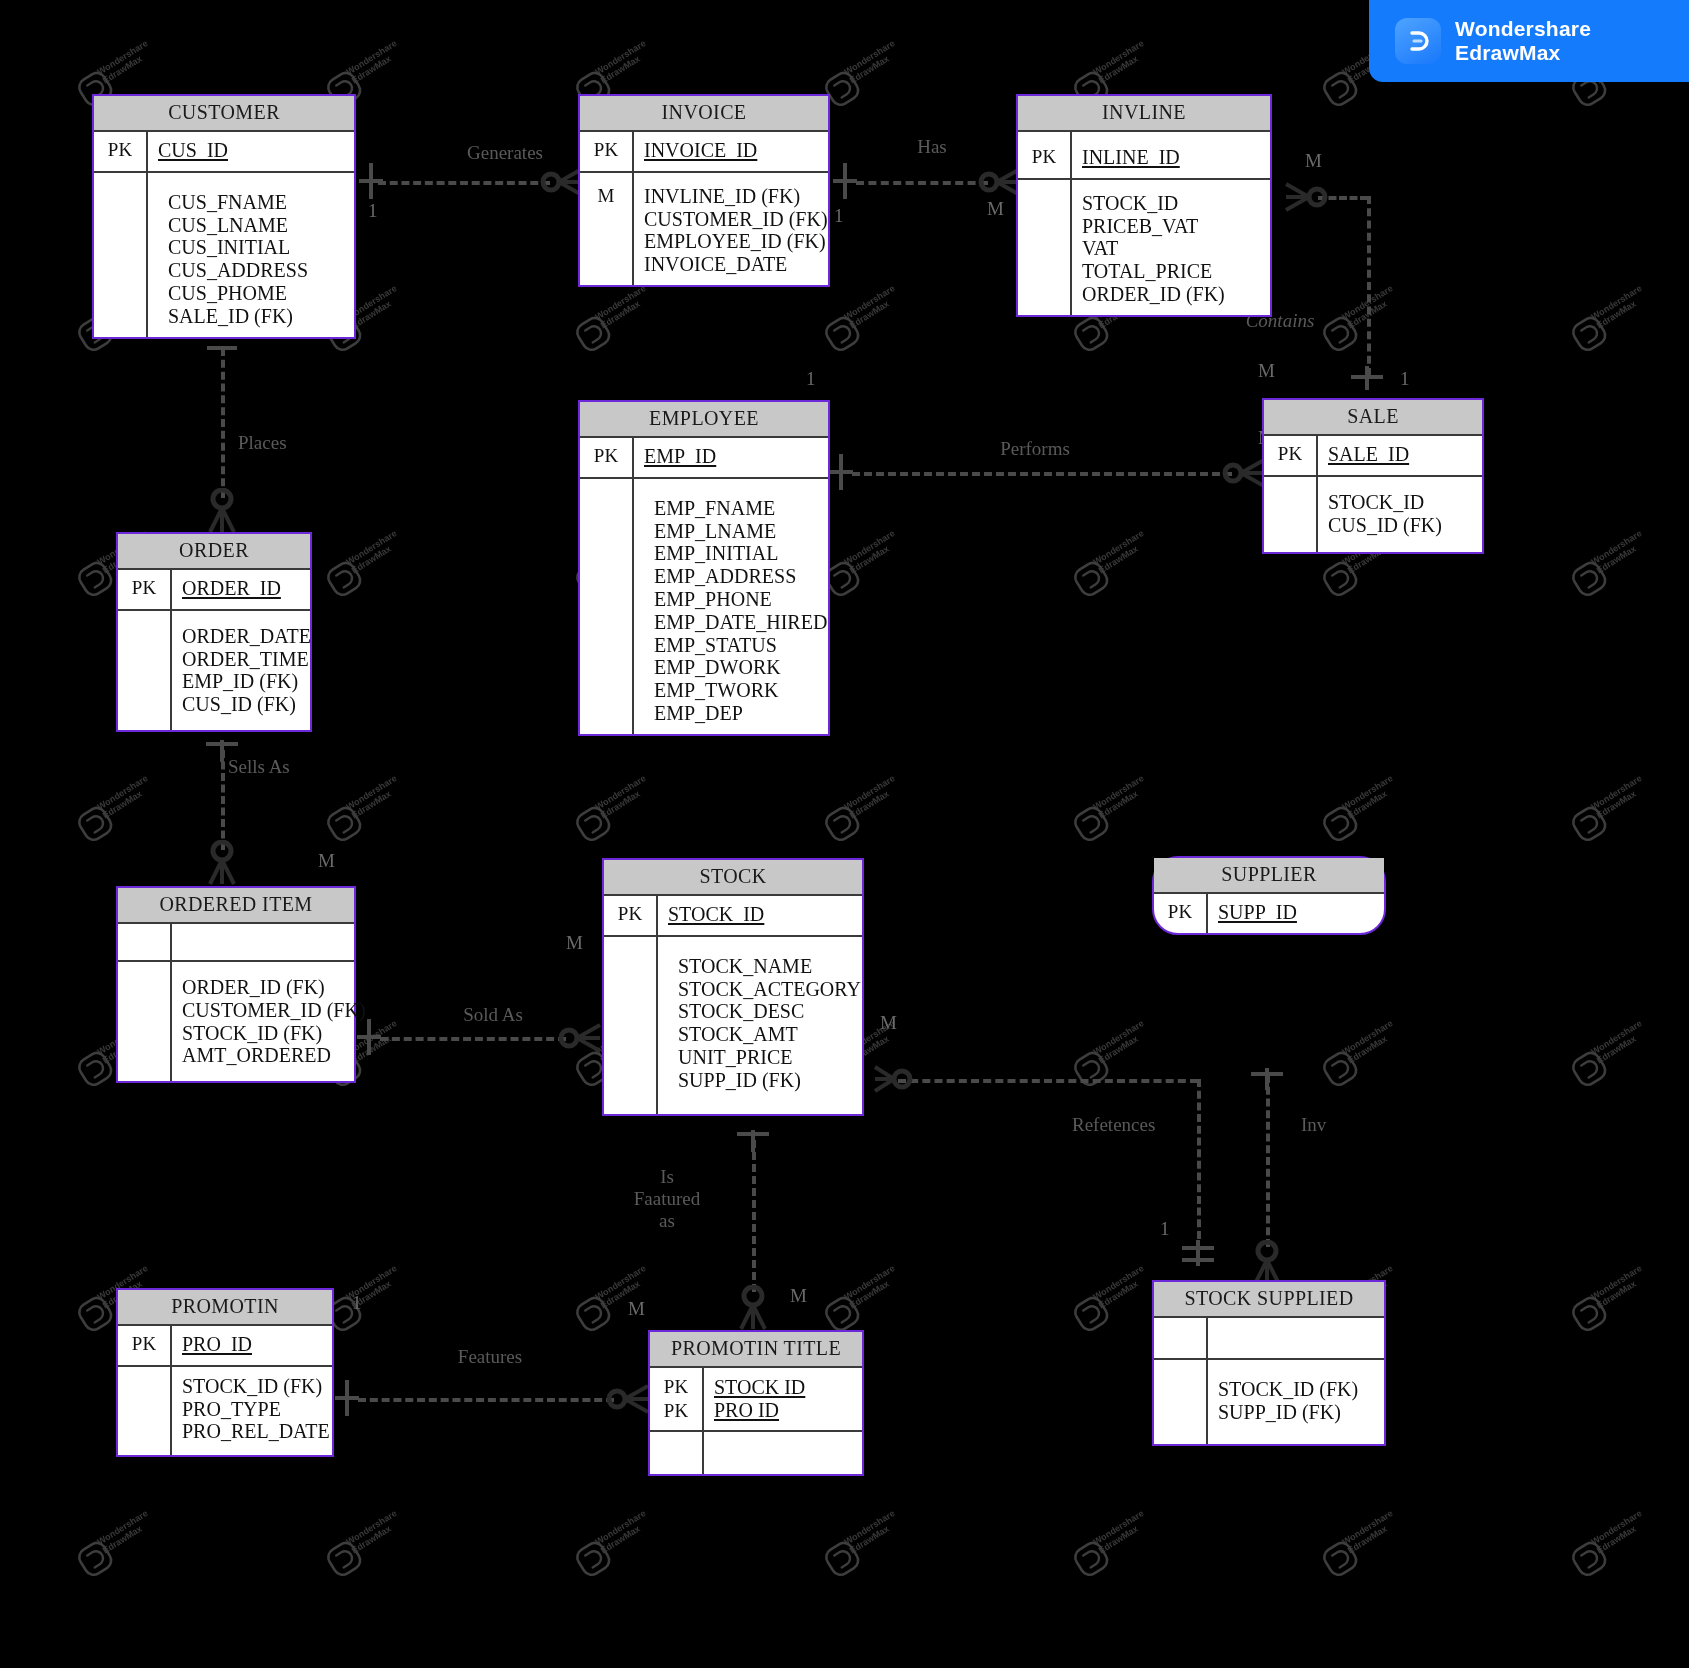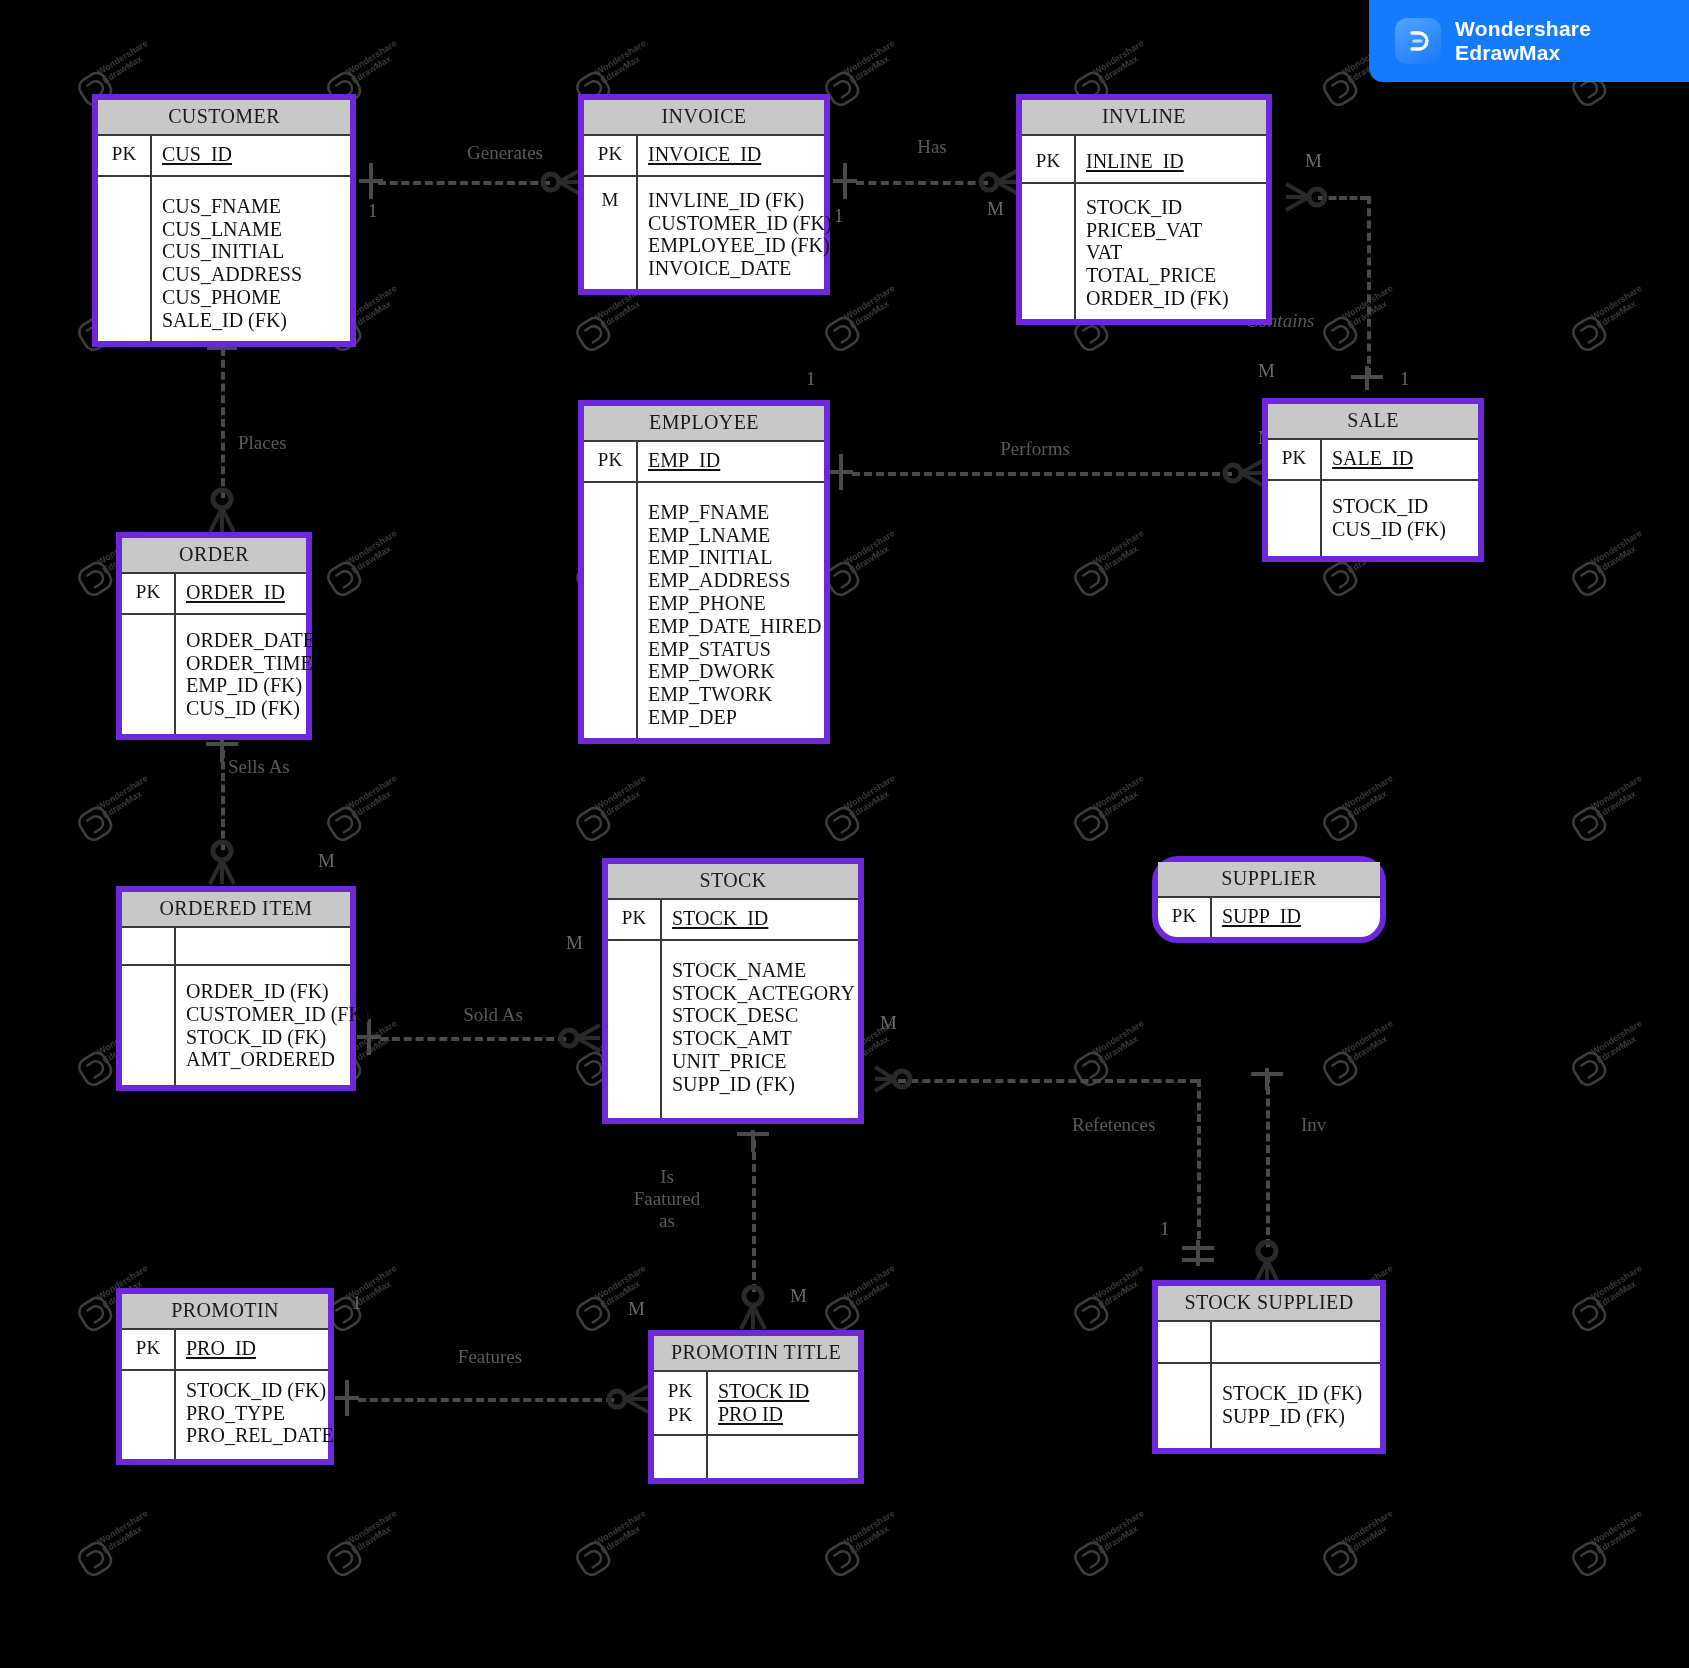--- a/index.html
+++ b/index.html
@@ -22,21 +22,21 @@
     display:flex;align-items:center;justify-content:center;flex:none;
   }
   .brand-text{
     color:#fff;font-family:"Liberation Sans",sans-serif;
     font-size:21px;font-weight:bold;line-height:1.16;letter-spacing:.2px;
   }
 
   
   .entity{
     position:absolute;box-sizing:border-box;
-    border:6px solid #6d28d9;background:#fff;
+    border:2px solid #6d28d9;background:#fff;
   }
   .ent-title{
     background:#c8c8c8;border-bottom:2px solid #3a3a3a;
     text-align:center;font-size:20px;color:#1a1a1a;
     padding:5px 0 6px;letter-spacing:.4px;
   }
   .ent-body{display:flex;flex-direction:column;}
   .ent-sec{display:flex;}
   .ent-sec + .ent-sec{border-top:2px solid #3a3a3a;}
   .key-col{
@@ -45,21 +45,21 @@
     text-align:center;font-size:19px;color:#111;
     display:flex;flex-direction:column;gap:2px;align-items:center;
     justify-content:flex-start;
   }
   .attr-col{
     flex:1;box-sizing:border-box;padding:7px 0 9px 10px;
     font-size:20px;color:#111;line-height:1.14;
   }
   .attr-col div{white-space:nowrap;}
   .pk-attr{text-decoration:underline;text-underline-offset:2px;}
-  .sec-attrs{padding-top:18px;}
+  .sec-attrs{padding-top:18px;margin-left:10px;}
   .dash-h{
     position:absolute;height:0;
     border-top:4px dashed #4a4a4a;
   }
   .dash-v{
     position:absolute;width:0;
     border-left:4px dashed #4a4a4a;
   }
   .rel-label{
     position:absolute;color:#5a5a5a;font-size:19px;

